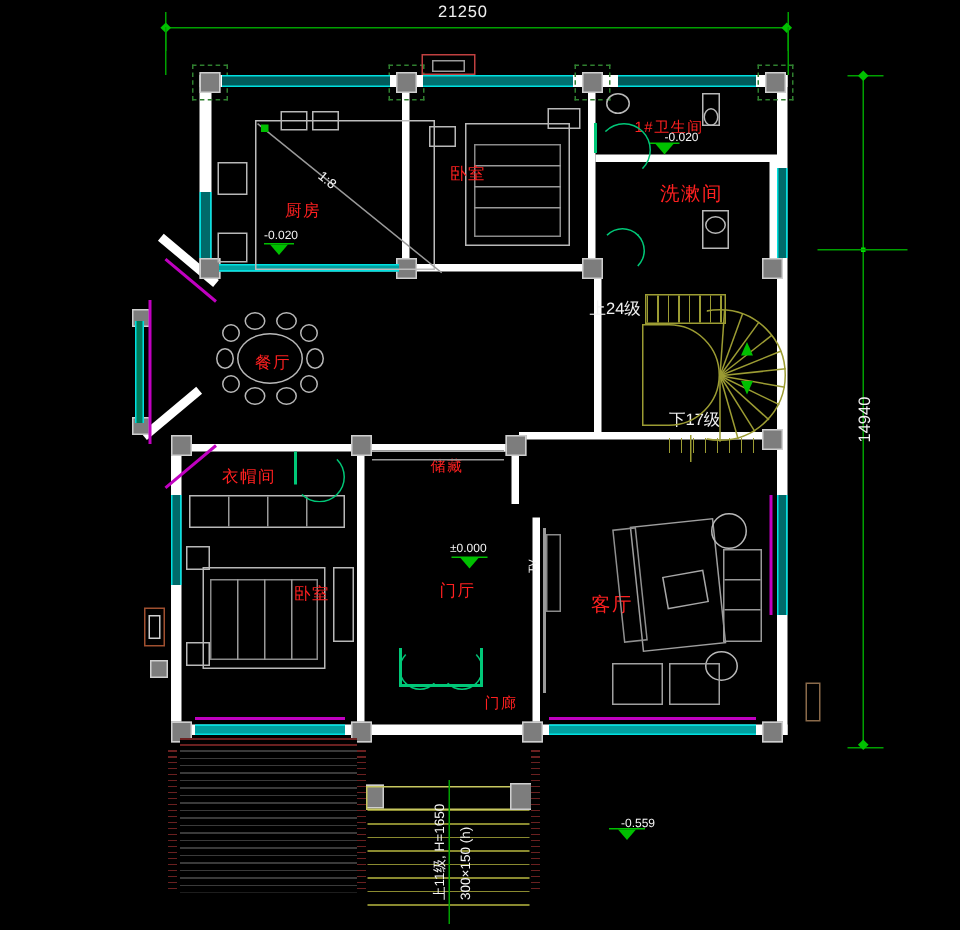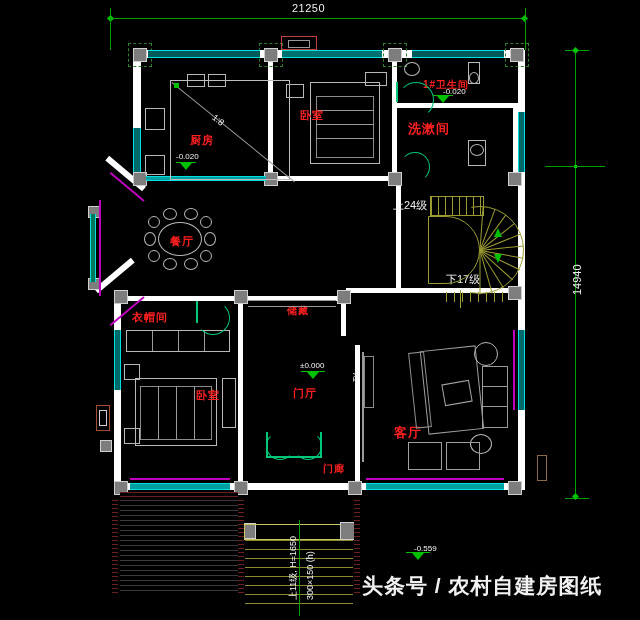--- a/index.html
+++ b/index.html
@@ -88,21 +88,21 @@
     box-sizing: border-box;
   }
   .magenta-h { position:absolute; height:2px; background:#c000c0; }
   .magenta-v { position:absolute; width:2px; background:#c000c0; }
 
   
   .room-label {
     position: absolute;
     color: #ff2020;
     font-size: 11px;
-    font-weight: bold;
+    font-weight: normal;
     white-space: nowrap;
     letter-spacing: 1px;
   }
   .room-label-lg {
     font-size: 13px;
   }
   .note-white {
     position: absolute;
     color: #f5f5f5;
     font-size: 10px;
@@ -351,39 +351,39 @@
   <div class="fx-round" style="left:404px; top:62px; width:16px; height:14px;"></div>
   <div class="fx" style="left:468px; top:62px; width:12px; height:22px;"></div>
   <div class="fx-round" style="left:469px; top:72px; width:10px; height:12px;"></div>
   <div class="room-label" style="left:423px; top:78px; font-size:10px;">1#卫生间</div>
   <div class="elev-tri" style="left:437px; top:96px;"></div>
   <div class="elev-bar" style="left:433px; top:95px; width:20px;"></div>
   <div class="elev-text" style="left:443px; top:87px;">-0.020</div>
   <div class="door-arc" style="left:398px; top:82px; width:36px; height:36px; border-color:transparent; border-top-color:#00c878; border-right-color:#00c878; transform:rotate(0deg);"></div>
   <div class="door-leaf" style="left:396px; top:82px; width:2px; height:20px;"></div>
 
-  <div class="room-label room-label-lg" style="left:408px; top:120px;">洗漱间</div>
+  <div class="room-label room-label-lg" style="left:440px; top:120px;">洗漱间</div>
   <div class="fx" style="left:468px; top:140px; width:18px; height:26px;"></div>
   <div class="fx-round" style="left:470px; top:144px; width:14px; height:12px;"></div>
   <div class="door-arc" style="left:400px; top:152px; width:30px; height:30px; border-color:transparent; border-top-color:#00c878; border-right-color:#00c878;"></div>
 
   <div class="fx-round" style="left:158px; top:222px; width:44px; height:34px;"></div>
   <div class="fx-round" style="left:163px; top:208px; width:14px; height:12px;"></div>
   <div class="fx-round" style="left:184px; top:208px; width:14px; height:12px;"></div>
   <div class="fx-round" style="left:163px; top:258px; width:14px; height:12px;"></div>
   <div class="fx-round" style="left:184px; top:258px; width:14px; height:12px;"></div>
   <div class="fx-round" style="left:144px; top:232px; width:12px; height:14px;"></div>
   <div class="fx-round" style="left:204px; top:232px; width:12px; height:14px;"></div>
   <div class="fx-round" style="left:148px; top:216px; width:12px; height:12px;"></div>
   <div class="fx-round" style="left:200px; top:216px; width:12px; height:12px;"></div>
   <div class="fx-round" style="left:148px; top:250px; width:12px; height:12px;"></div>
   <div class="fx-round" style="left:200px; top:250px; width:12px; height:12px;"></div>
   <div class="room-label" style="left:170px; top:234px;">餐厅</div>
 
-  <div class="room-label" style="left:132px; top:310px;">衣帽间</div>
+  <div class="room-label" style="left:148px; top:310px;">衣帽间</div>
   <div class="fx" style="left:126px; top:330px; width:104px; height:22px;"></div>
   <div class="fx-line-v" style="left:152px; top:331px; height:20px;"></div>
   <div class="fx-line-v" style="left:178px; top:331px; height:20px;"></div>
   <div class="fx-line-v" style="left:204px; top:331px; height:20px;"></div>
   <div class="door-arc" style="left:196px; top:301px; width:34px; height:34px; border-color:transparent; border-bottom-color:#00c878; border-right-color:#00c878;"></div>
   <div class="door-leaf" style="left:196px; top:301px; width:2px; height:22px;"></div>
 
   <div class="fx" style="left:135px; top:378px; width:82px; height:68px;"></div>
   <div class="fx-dim" style="left:140px; top:386px; width:72px; height:54px;"></div>
   <div class="fx-line-v" style="left:158px; top:386px; height:54px;"></div>
@@ -403,21 +403,21 @@
   <div class="elev-text" style="left:300px; top:361px;">±0.000</div>
   <div class="room-label" style="left:293px; top:386px;">门厅</div>
   <div class="door-arc" style="left:266px; top:432px; width:28px; height:28px; border-color:transparent; border-bottom-color:#00c878; border-left-color:#00c878;"></div>
   <div class="door-arc" style="left:294px; top:432px; width:28px; height:28px; border-color:transparent; border-bottom-color:#00c878; border-right-color:#00c878;"></div>
   <div class="door-leaf" style="left:266px; top:432px; width:2px; height:24px;"></div>
   <div class="door-leaf" style="left:320px; top:432px; width:2px; height:24px;"></div>
   <div class="door-leaf" style="left:266px; top:456px; width:56px; height:2px;"></div>
 
   <div class="room-label" style="left:323px; top:462px; font-size:10px;">门廊</div>
 
-  <div class="room-label room-label-lg" style="left:394px; top:394px;margin-top:30px;">客厅</div>
+  <div class="room-label room-label-lg" style="left:394px; top:394px;">客厅</div>
   <div class="fx-dim" style="left:424px; top:348px; width:56px; height:84px; border-color:#9e9e9e; transform:rotate(-6deg);"></div>
   <div class="fx-dim" style="left:412px; top:352px; width:16px; height:76px; border-color:#8f8f8f; transform:rotate(-6deg);"></div>
   <div class="fx-dim" style="left:443px; top:382px; width:28px; height:22px; border-color:#a8a8a8; transform:rotate(-10deg);"></div>
   <div class="fx-round" style="left:474px; top:342px; width:24px; height:24px;"></div>
   <div class="fx-round" style="left:470px; top:434px; width:22px; height:20px;"></div>
   <div class="fx-dim" style="left:482px; top:366px; width:26px; height:62px; border-color:#9a9a9a;"></div>
   <div class="fx-line" style="left:483px; top:386px; width:24px;"></div>
   <div class="fx-line" style="left:483px; top:406px; width:24px;"></div>
   <div class="fx-dim" style="left:408px; top:442px; width:34px; height:28px; border-color:#a0a0a0;"></div>
   <div class="fx-dim" style="left:446px; top:442px; width:34px; height:28px; border-color:#a0a0a0;"></div>
@@ -474,15 +474,14 @@
   <div class="brick" style="left:354px; top:500px; width:6px; height:95px;"></div>
 
   <div class="elev-tri" style="left:412px; top:553px;"></div>
   <div class="elev-bar" style="left:406px; top:552px; width:24px;"></div>
   <div class="elev-text" style="left:414px; top:544px;">-0.559</div>
 
   <div class="fx" style="left:537px; top:455px; width:10px; height:26px; border-color:#8a6a4a;"></div>
   <div class="fx" style="left:96px; top:405px; width:14px; height:26px; border-color:#a05030;"></div>
   <div class="fx" style="left:99px; top:410px; width:8px; height:16px; border-color:#d0d0d0;"></div>
 
-  <div id="watermark" style="left:362px; top:572px;">头条号 / 农村自建房图纸</div>
 
 </div>
 
 </body></html>

